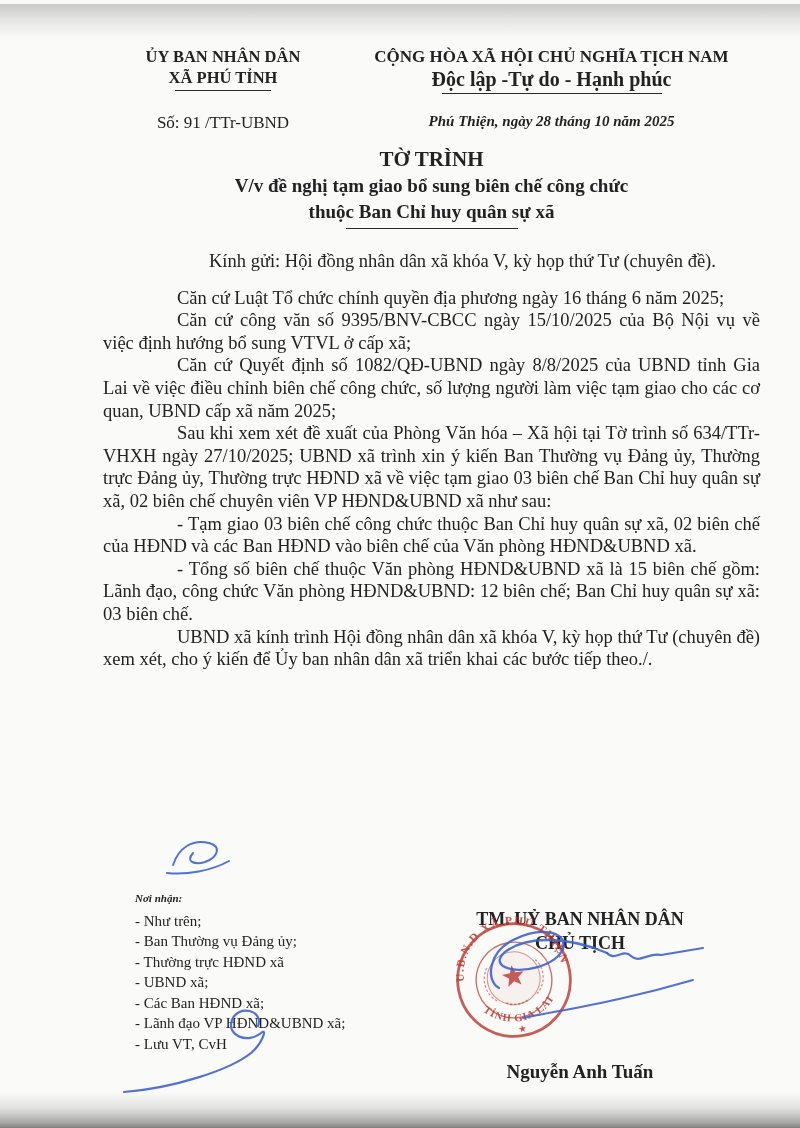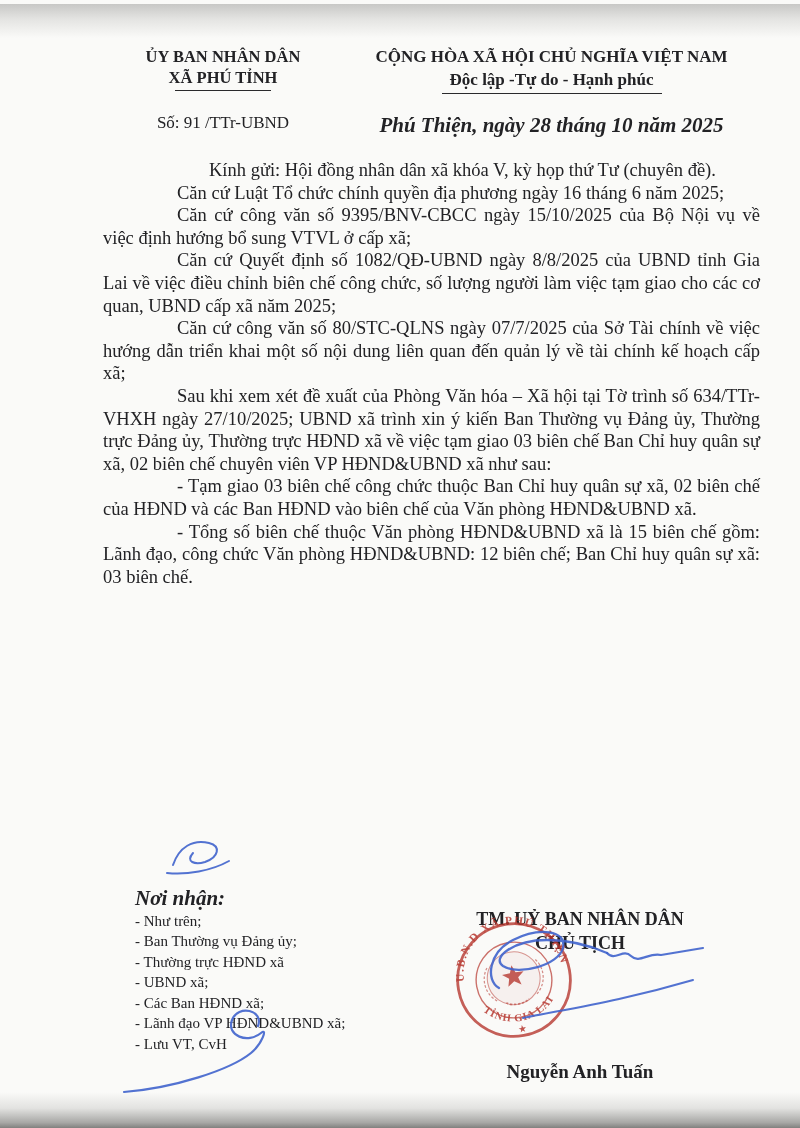--- a/index.html
+++ b/index.html
@@ -16,35 +16,35 @@
   .content{position:relative;padding:46px 40px 0 103px;}
   
   .hdr{display:flex;align-items:flex-start;}
   .hdr-left{flex:0 0 240px;text-align:center;}
   .hdr-right{flex:1;text-align:center;}
   .org1{font-weight:bold;font-size:16.5px;line-height:21px;}
   .org2{font-weight:bold;font-size:16.5px;line-height:21px;}
   .org-underline{width:96px;border-bottom:1.6px solid #2a2a2c;margin:2px auto 0;}
   .doc-number{font-size:17px;margin-top:22px;}
   .motto1{font-weight:bold;font-size:17px;line-height:22px;}
-  .motto2{font-weight:bold;font-size:17px;line-height:23px;}
+  .motto2{font-weight:bold;font-size:20px;line-height:23px;}
   .motto-underline{width:220px;border-bottom:1.8px solid #2a2a2c;margin:2px auto 0;}
-  .place-date{font-style:italic;font-weight:600;font-size:21px;margin-top:19px;}
+  .place-date{font-style:italic;font-weight:600;font-size:15px;margin-top:19px;}
   
   .title-block{text-align:center;margin-top:13px;}
   .doc-type{font-weight:bold;font-size:21px;line-height:27px;}
   .subject{font-weight:bold;font-size:19px;line-height:26px;}
   .title-underline{width:172px;border-bottom:1.8px solid #2a2a2c;margin:3px auto 0;}
   
   .body-text{margin-top:21px;}
   .body-text p{margin:0;font-size:18.5px;line-height:22.6px;text-align:justify;text-indent:74px;}
-  p.salutation{text-indent:106px;}
+  p.salutation{text-indent:106px;margin-bottom:14px;}
   
   .recipients{position:absolute;left:135px;top:888px;font-size:15px;line-height:20.5px;}
-  .recipients-title{font-weight:bold;font-style:italic;font-size:21px;margin-bottom:2px;}
+  .recipients-title{font-weight:bold;font-style:italic;font-size:11px;margin-bottom:2px;}
   .sig-block{position:absolute;left:430px;top:874px;width:300px;text-align:center;}
   .signer-org{font-weight:bold;font-size:18px;line-height:24px;margin-top:33px;}
   .signer-title{font-weight:bold;font-size:18px;line-height:24px;}
   .signer-name{font-weight:bold;font-size:19px;margin-top:106px;position:relative;z-index:3;font-family:Liberation Serif, serif;}
   .seal-svg{position:absolute;left:18px;top:40px;z-index:1;transform:rotate(-10deg);opacity:.92;}
   .sig-svg{position:absolute;left:25px;top:36px;z-index:2;}
   .initials-svg{position:absolute;left:163px;top:833px;z-index:2;}
   .scribble-svg{position:absolute;left:112px;top:1004px;z-index:2;}
   .ink-blue{stroke:#3f63cc;fill:none;stroke-linecap:round;stroke-linejoin:round;opacity:.9;}
 </style>
@@ -56,37 +56,43 @@
 <div class="content">
 
   <div class="hdr">
     <div class="hdr-left">
       <div class="org1">ỦY BAN NHÂN DÂN</div>
       <div class="org2">XÃ PHÚ TỈNH</div>
       <div class="org-underline"></div>
       <div class="doc-number">Số: 91 /TTr-UBND</div>
     </div>
     <div class="hdr-right">
-      <div class="motto1">CỘNG HÒA XÃ HỘI CHỦ NGHĨA VIỆT NAM</div>
+      <div class="motto1">CỘNG HÒA XÃ HỘI CHỦ NGHĨA TỊCH NAM</div>
       <div class="motto2">Độc lập -Tự do - Hạnh phúc</div>
       <div class="motto-underline"></div>
       <div class="place-date">Phú Thiện, ngày 28 tháng 10 năm 2025</div>
     </div>
   </div>
 
+  <div class="title-block">
+    <div class="doc-type">TỜ TRÌNH</div>
+    <div class="subject">V/v đề nghị tạm giao bổ sung biên chế công chức</div>
+    <div class="subject">thuộc Ban Chỉ huy quân sự xã</div>
+    <div class="title-underline"></div>
+  </div>
 
   <div class="body-text">
     <p class="salutation">Kính gửi: Hội đồng nhân dân xã khóa V, kỳ họp thứ Tư (chuyên đề).</p>
     <p>Căn cứ Luật Tổ chức chính quyền địa phương ngày 16 tháng 6 năm 2025;</p>
     <p>Căn cứ công văn số 9395/BNV-CBCC ngày 15/10/2025 của Bộ Nội vụ về việc định hướng bổ sung VTVL ở cấp xã;</p>
     <p>Căn cứ Quyết định số 1082/QĐ-UBND ngày 8/8/2025 của UBND tỉnh Gia Lai về việc điều chỉnh biên chế công chức, số lượng người làm việc tạm giao cho các cơ quan, UBND cấp xã năm 2025;</p>
-    <p>Căn cứ công văn số 80/STC-QLNS ngày 07/7/2025 của Sở Tài chính về việc hướng dẫn triển khai một số nội dung liên quan đến quản lý về tài chính kế hoạch cấp xã;</p>
     <p>Sau khi xem xét đề xuất của Phòng Văn hóa – Xã hội tại Tờ trình số 634/TTr-VHXH ngày 27/10/2025; UBND xã trình xin ý kiến Ban Thường vụ Đảng ủy, Thường trực Đảng ủy, Thường trực HĐND xã về việc tạm giao 03 biên chế Ban Chỉ huy quân sự xã, 02 biên chế chuyên viên VP HĐND&amp;UBND xã như sau:</p>
     <p>- Tạm giao 03 biên chế công chức thuộc Ban Chỉ huy quân sự xã, 02 biên chế của HĐND và các Ban HĐND vào biên chế của Văn phòng HĐND&amp;UBND xã.</p>
     <p>- Tổng số biên chế thuộc Văn phòng HĐND&amp;UBND xã là 15 biên chế gồm: Lãnh đạo, công chức Văn phòng HĐND&amp;UBND: 12 biên chế; Ban Chỉ huy quân sự xã: 03 biên chế.</p>
+    <p>UBND xã kính trình Hội đồng nhân dân xã khóa V, kỳ họp thứ Tư (chuyên đề) xem xét, cho ý kiến để Ủy ban nhân dân xã triển khai các bước tiếp theo./.</p>
   </div>
 </div>
 
 <svg class="initials-svg" width="78" height="48" viewBox="0 0 78 48">
   <path class="ink-blue" stroke-width="2" d="M10,32 C16,14 30,6 46,10 C58,13 56,24 42,29 C32,32 22,29 30,20 M4,40 C24,42 48,38 66,28"></path>
 </svg>
 
 <div class="recipients">
   <div class="recipients-title">Nơi nhận:</div>
   <div>- Như trên;</div>

